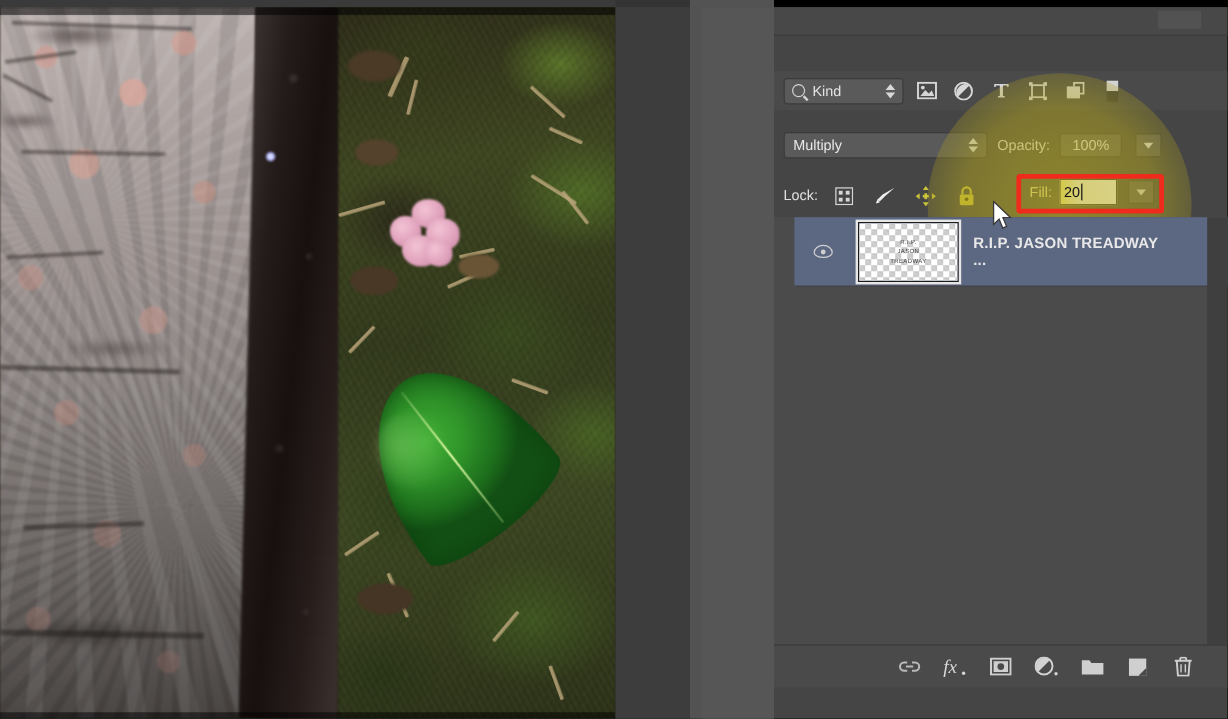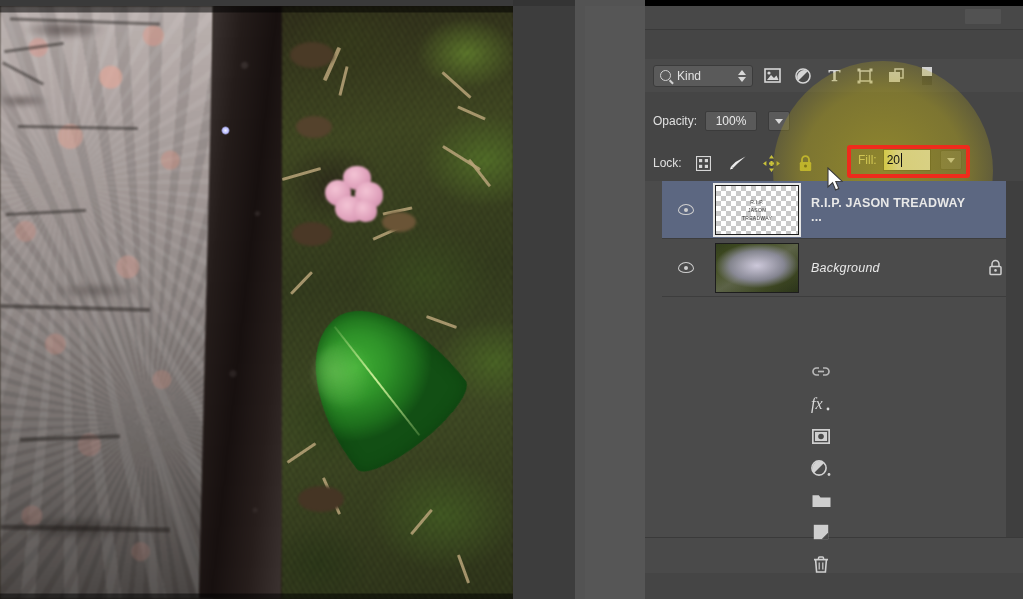--- a/index.html
+++ b/index.html
@@ -315,21 +315,21 @@
 
   
   #v-scroll{
     position:absolute; left:361px; top:175px; width:17px; height:356px; background:#3f3f3f;
   }
 
   
   #bottom-bar{
     position:absolute; left:0; top:531px; width:378px; height:36px;
     background:#4a4a4a; border-top:1px solid #3a3a3a;
-    display:flex; align-items:center; justify-content:flex-end; gap:16px; padding-right:26px;flex-direction:column;
+    display:flex; align-items:center; justify-content:flex-end; gap:16px; padding-right:26px;
   }
   .bicon{ width:22px;height:22px;display:flex;align-items:center;justify-content:center;cursor:pointer;}
 
   
   #bottom-tabs{
     position:absolute; left:0; top:567px; width:378px; height:26px;
     background:#3f3f3f; display:flex; align-items:stretch;
   }
 
   
@@ -453,20 +453,27 @@
     </div>
     <div class="ficon">
       <svg width="10" height="18" viewBox="0 0 10 18">
           <rect x="0" y="0" width="10" height="9" fill="#d2d2d2"></rect>
           <rect x="0" y="9" width="10" height="9" fill="#3a3a3a"></rect>
         </svg>
     </div>
   </div>
 
   <div id="blend-row">
+    <div id="blend-select">
+      <span>Multiply</span>
+      <span class="spin">
+          <b class="up"></b>
+          <b class="dn"></b>
+        </span>
+    </div>
     <span class="lbl">Opacity:</span>
     <div id="opacity-box">
       <span>100%</span>
     </div>
     <div class="drop-btn">
       <span class="dcaret"></span>
     </div>
   </div>
 
   <div id="lock-row">
@@ -532,40 +539,20 @@
             <span>R.I.P.</span>
               <span>JASON</span>
               <span>TREADWAY</span>
           </div>
         </div>
       </div>
       <div class="layer-name rip">R.I.P. JASON  TREADWAY ...</div>
       <div class="lock-cell"></div>
     </div>
 
-    <div class="layer-row">
-      <div class="eye-cell">
-        <span class="eye">
-            <i></i>
-          </span>
-      </div>
-      <div class="thumb-wrap">
-        <div class="thumb">
-          <div class="bg-thumb"></div>
-        </div>
-      </div>
-      <div class="layer-name italic">Background</div>
-      <div class="lock-cell">
-        <svg width="15" height="17" viewBox="0 0 15 17">
-            <path d="M4 7.4 V5 a3.5 3.5 0 0 1 7 0 V7.4" fill="none" stroke="#cfcfcf" stroke-width="1.5"></path>
-            <rect x="2" y="7.4" width="11" height="8.2" rx="1.2" fill="none" stroke="#cfcfcf" stroke-width="1.5"></rect>
-            <circle cx="7.5" cy="11.4" r="1.3" fill="#cfcfcf"></circle>
-          </svg>
-      </div>
-    </div>
 
   </div>
 
   <div id="v-scroll"></div>
 
   <div id="bottom-bar">
     <span class="bicon">
       <svg width="20" height="13" viewBox="0 0 20 13">
           <path d="M8 3 H5.5 a3.5 3.5 0 0 0 0 7 H8" fill="none" stroke="#b9b9b9" stroke-width="1.7"></path>
           <path d="M12 3 H14.5 a3.5 3.5 0 0 1 0 7 H12" fill="none" stroke="#b9b9b9" stroke-width="1.7"></path>

